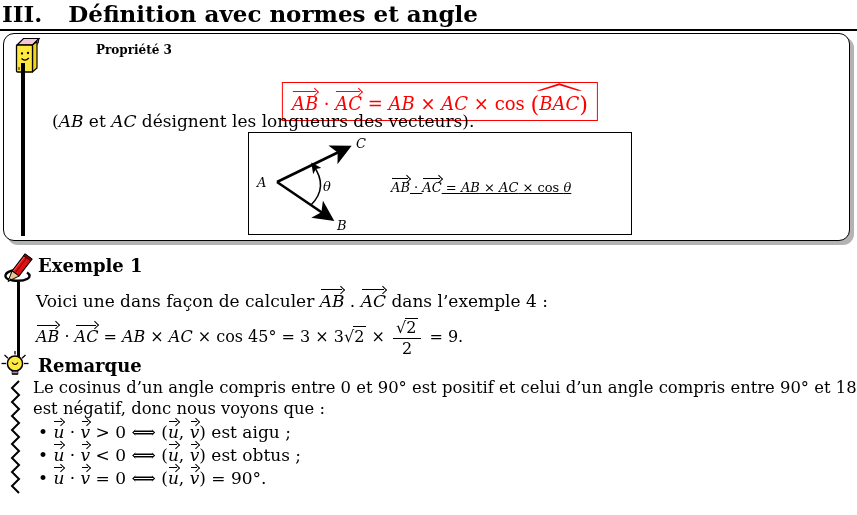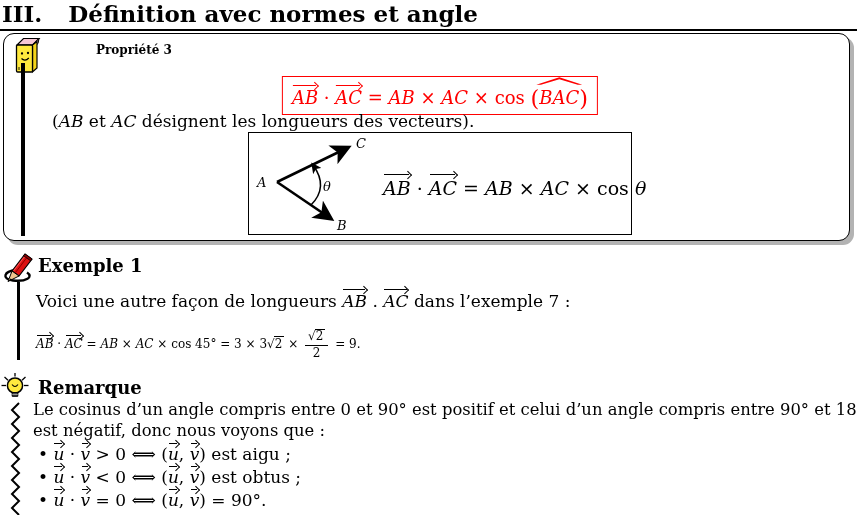--- a/index.html
+++ b/index.html
@@ -10,38 +10,38 @@
   .title{position:absolute;top:0;left:2px;font-weight:bold;font-size:23px;white-space:nowrap;}
   .title-text{margin-left:26px;}
   .title-rule{position:absolute;top:29px;left:0;width:857px;border-top:2px solid #000;}
 
   
   .prop-box{position:absolute;top:33px;left:3px;width:845px;height:206px;background:#fff;
             border:1px solid #000;border-radius:11px;box-shadow:4px 4px 0 #b3b3b3;}
   .prop-icon{position:absolute;top:2px;left:7px;}
   .prop-head{position:absolute;top:9px;left:44px;font-size:12px;font-weight:bold;margin-left:48px;}
   .prop-bar{position:absolute;top:29px;bottom:4px;left:17px;width:4px;background:#000;}
-  .red-box{position:absolute;top:42px;left:436px;transform:translateX(-50%);
+  .red-box{position:absolute;top:48px;left:436px;transform:translateX(-50%);
            border:1px solid #ff0000;color:#ff0000;padding:8px 9px 3px;font-size:18px;white-space:nowrap;}
   .note{position:absolute;top:77px;left:48px;font-size:17px;white-space:nowrap;}
   .figure{position:absolute;top:98px;left:244px;width:382px;height:101px;border:1px solid #000;
           display:flex;align-items:center;}
   .fig-svg{margin-left:6px;flex:0 0 auto;}
   .fig-svg text{font-family:"DejaVu Serif",serif;font-style:italic;font-size:13px;fill:#000;}
-  .fig-formula{font-size:19px;margin-left:0;padding-top:8px;white-space:nowrap;}
+  .fig-formula{font-size:13px;margin-left:8px;padding-top:8px;white-space:nowrap;text-decoration:underline;}
 
   
   .section{position:absolute;left:0;width:694px;}
   .sec-ex{top:249px;height:112px;}
-  .sec-rem{top:371px;height:144px;}
+  .sec-rem{top:349px;height:144px;}
   .sec-icon{position:absolute;left:1px;top:1px;}
   .sec-head{position:absolute;left:38px;top:6px;font-size:18px;font-weight:bold;}
   .ex-body{position:absolute;left:17px;top:33px;border-left:3px solid #000;padding-left:16px;}
   .ex-line1{padding-top:9px;font-size:17px;white-space:nowrap;}
-  .ex-line2{margin-top:18px;font-size:12px;white-space:nowrap;}
+  .ex-line2{margin-top:7px;font-size:16px;white-space:nowrap;}
   .zigzag{position:absolute;left:8px;top:31px;}
   .rem-body{position:absolute;left:33px;top:28px;}
   .rem-line{font-size:16.4px;line-height:21px;white-space:nowrap;}
   .rem-bullet{font-size:17px;line-height:19px;padding-top:4px;margin-left:5px;white-space:nowrap;}
 
   
   .m-it{font-style:italic;}
   .m-up{font-style:normal;}
   .m-big{font-size:1.25em;font-style:normal;vertical-align:-0.08em;}
   .vec{position:relative;display:inline-block;font-style:italic;}
@@ -115,21 +115,21 @@
       <path d="M15 20 C3 21 0 29 12 30.5 C25 32 33 27 26 22.5" fill="none" stroke="#000" stroke-width="2.4"></path>
       <polygon points="11,21 24,4 31,9 18,26" fill="#dd1111" stroke="#000" stroke-width="1.1"></polygon>
       <line x1="14.5" y1="22.5" x2="27" y2="6" stroke="#8b0000" stroke-width="1"></line>
       <line x1="12.5" y1="21" x2="25" y2="4.8" stroke="#ff6a6a" stroke-width="0.8"></line>
       <polygon points="24,4 31,9 29.6,10.8 22.6,5.8" fill="#8b0000" stroke="#000" stroke-width="0.8"></polygon>
       <polygon points="11,21 18,26 7,31.5" fill="#efc58e" stroke="#000" stroke-width="1"></polygon>
       <polygon points="9.6,28.4 7,31.5 11.2,29.6" fill="#000"></polygon>
     </svg>
     <div class="sec-head">Exemple 1</div>
     <div class="ex-body">
-      <div class="ex-line1"><span class="m-up">Voici une autre façon de longueurs </span><span class="vec"><span class="vec-line"></span>AB</span><span class="m-up"> . </span><span class="vec"><span class="vec-line"></span>AC</span><span class="m-up"> dans l’exemple 7 :</span></div>
+      <div class="ex-line1"><span class="m-up">Voici une dans façon de calculer </span><span class="vec"><span class="vec-line"></span>AB</span><span class="m-up"> . </span><span class="vec"><span class="vec-line"></span>AC</span><span class="m-up"> dans l’exemple 4 :</span></div>
       <div class="ex-line2"><span class="vec"><span class="vec-line"></span>AB</span><span class="m-up"> · </span><span class="vec"><span class="vec-line"></span>AC</span><span class="m-up"> = </span><span class="m-it">AB</span><span class="m-up"> × </span><span class="m-it">AC</span><span class="m-up"> × cos 45° = 3 × 3</span><span class="sqrt"><span class="sqrt-sign">√</span><span class="sqrt-rad">2</span></span><span class="m-up"> × </span><span class="frac"><span class="num"><span class="sqrt"><span class="sqrt-sign">√</span><span class="sqrt-rad">2</span></span></span><span class="den"><span class="m-up">2</span></span></span><span class="m-up"> = 9.</span></div>
     </div>
   </div>
 
   <div class="section sec-rem">
     <svg class="sec-icon" width="30" height="30" viewBox="0 0 30 30">
       <g stroke="#000" stroke-width="1.3">
         <line x1="0.5" y1="13.5" x2="5" y2="13.5"></line>
         <line x1="3.5" y1="5" x2="7" y2="8.2"></line>
         <line x1="14" y1="1" x2="14" y2="4.5"></line>

